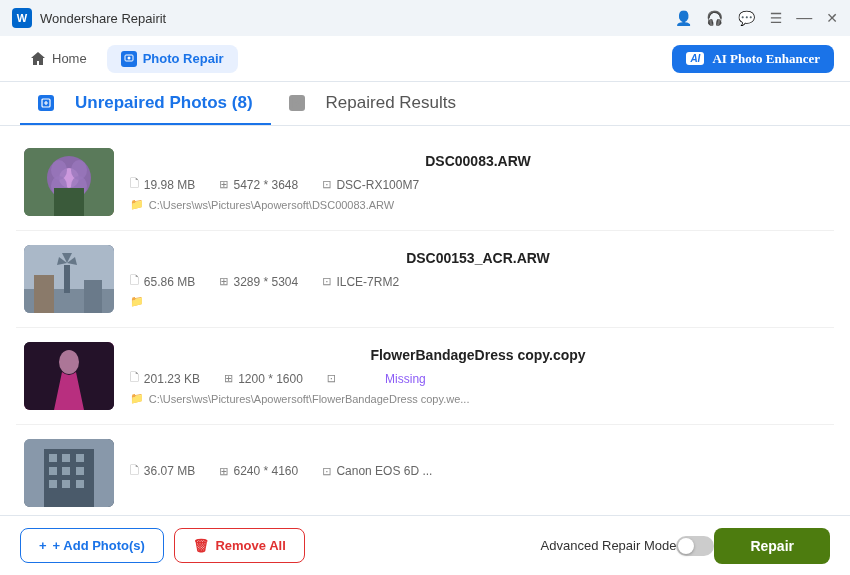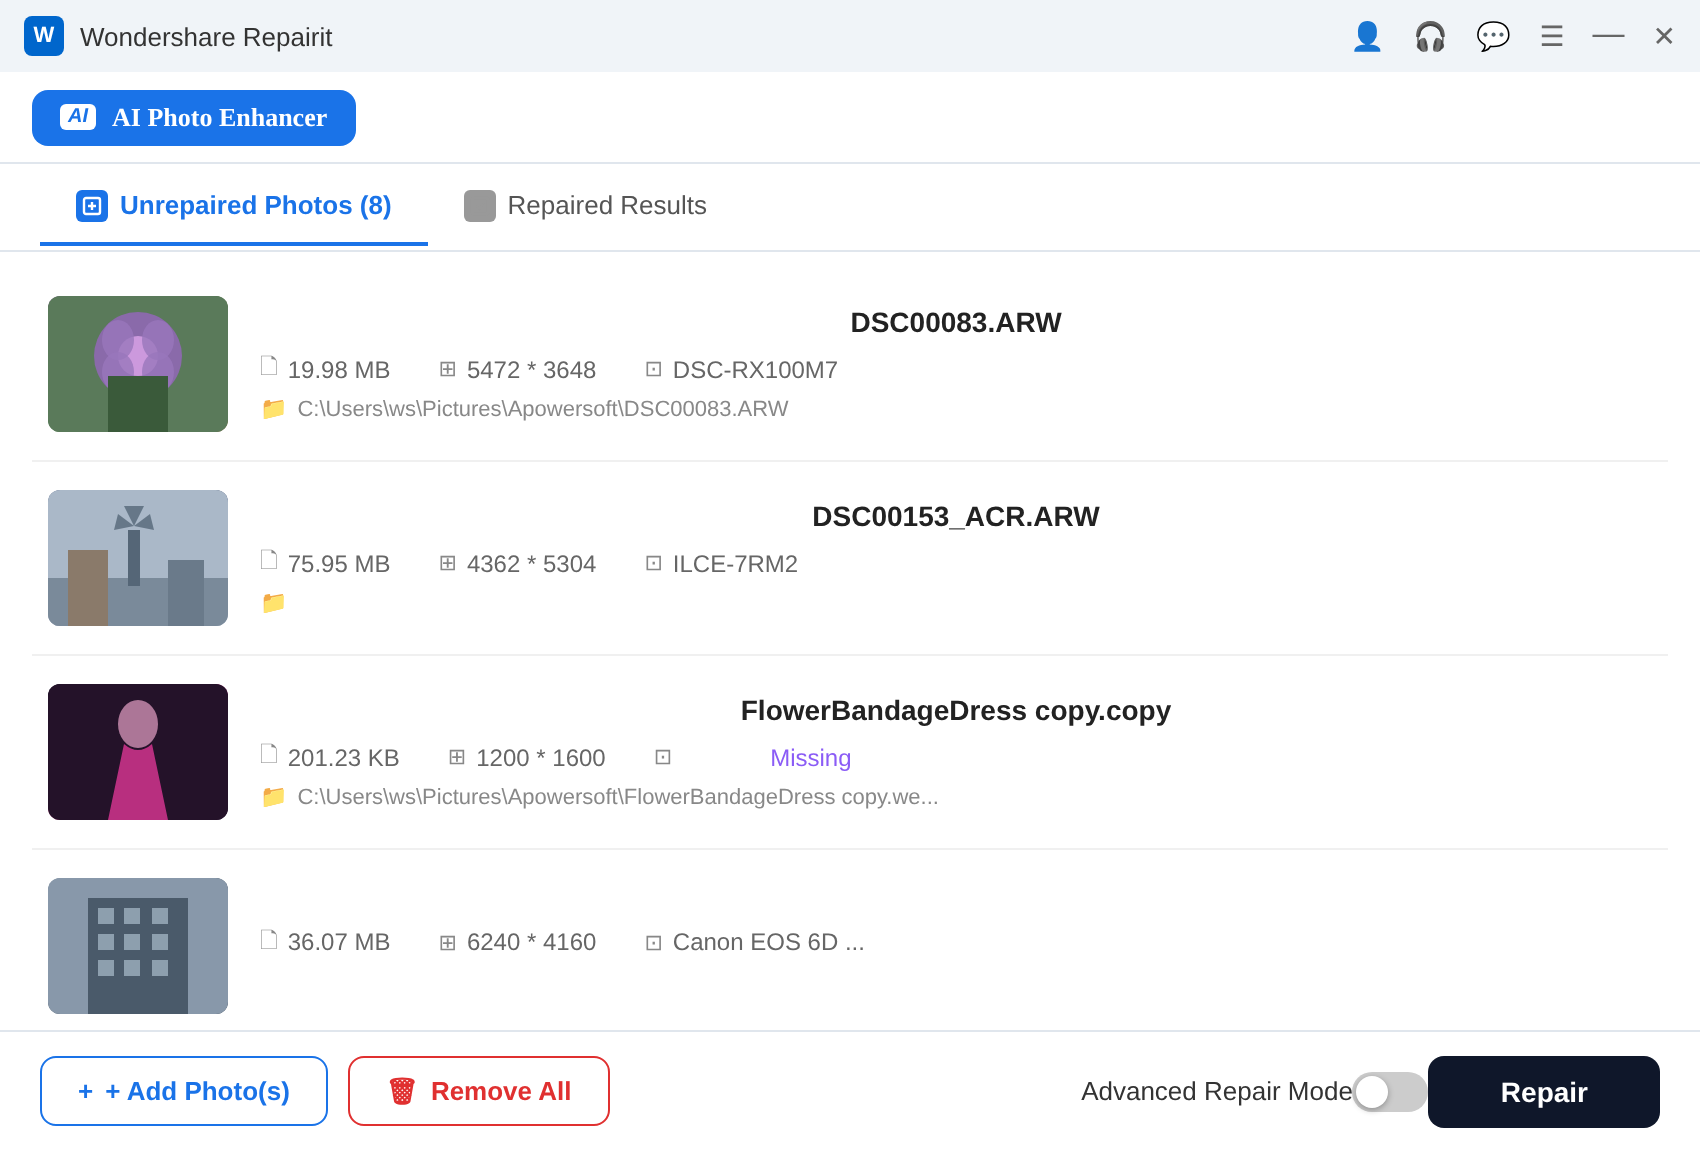--- a/index.html
+++ b/index.html
@@ -131,23 +131,23 @@
       display: flex;
       align-items: center;
       padding: 0 20px;
       gap: 0;
       border-bottom: 1px solid #e0e6ed;
       flex-shrink: 0;
     }
     .subtab {
       display: flex;
       align-items: center;
-      gap: 6px;
+      gap: 21px;
       padding: 10px 18px;
-      font-size: 13px;
+      font-size: 17px;
       cursor: pointer;
       color: #555;
       border-bottom: 2px solid transparent;
     }
     .subtab.active {
       color: #1a73e8;
       border-bottom: 2px solid #1a73e8;
       font-weight: 600;
     }
     .subtab-icon {
@@ -302,21 +302,21 @@
       height: 16px;
       background: white;
       border-radius: 50%;
       position: absolute;
       top: 2px;
       left: 2px;
       box-shadow: 0 1px 3px rgba(0,0,0,0.3);
     }
     .btn-repair {
       padding: 10px 36px;
-      background: #0f172a;
+      background: #4d7c0f;
       border: none;
       border-radius: 8px;
       color: white;
       font-size: 14px;
       font-weight: 700;
       cursor: pointer;
     }
   </style>
 </head>
 <body>
@@ -332,20 +332,37 @@
     <span style="font-size:14px;color:#666;">👤</span>
     <span style="font-size:14px;color:#666;">🎧</span>
     <span style="font-size:14px;color:#666;">💬</span>
     <span style="font-size:14px;color:#666;">☰</span>
     <span style="font-size:16px;color:#666;">—</span>
     <span style="font-size:14px;color:#666;">✕</span>
   </div>
 </div>
 
 <div class="tabbar">
+  <div class="tabbar-left">
+    <div class="tab-home">
+      <svg width="16" height="16" viewBox="0 0 16 16" fill="#555">
+        <path d="M8 1L1 7h2v7h4v-4h2v4h4V7h2L8 1z"></path>
+      </svg>
+      <span>Home</span>
+    </div>
+    <div class="tab-photo-repair">
+      <div class="tab-icon-photo">
+        <svg width="10" height="10" viewBox="0 0 10 10" fill="white">
+          <rect x="1" y="1" width="8" height="6" rx="1" fill="none" stroke="white" stroke-width="1"></rect>
+          <circle cx="5" cy="4" r="1.5" fill="white"></circle>
+        </svg>
+      </div>
+      <span>Photo Repair</span>
+    </div>
+  </div>
   <div class="tabbar-right">
     <span class="ai-badge">AI</span>
     <span class="ai-label">AI Photo Enhancer</span>
   </div>
 </div>
 
 <div class="subtabbar">
   <div class="subtab active">
     <div class="subtab-icon">
       <svg width="10" height="10" viewBox="0 0 10 10" fill="white">
@@ -416,25 +433,25 @@
           <polygon points="43,18 53,20 51,12" fill="#667788"></polygon>
           <rect x="10" y="30" width="20" height="38" fill="#8a7a6a"></rect>
           <rect x="60" y="35" width="18" height="33" fill="#6a7a8a"></rect>
         </svg>
       </div>
       <div class="photo-info">
         <div class="photo-filename">DSC00153_ACR.ARW</div>
         <div class="photo-meta-row">
           <div class="meta-item">
             <span class="meta-icon">🗋</span>
-            <span>75.95 MB</span>
+            <span>65.86 MB</span>
           </div>
           <div class="meta-item">
             <span class="meta-icon">⊞</span>
-            <span>4362 * 5304</span>
+            <span>3289 * 5304</span>
           </div>
           <div class="meta-item">
             <span class="meta-icon">⊡</span>
             <span>ILCE-7RM2</span>
           </div>
         </div>
         <div class="photo-path">
           <span style="color:#888;font-size:11px;">📁</span>
         </div>
       </div>

